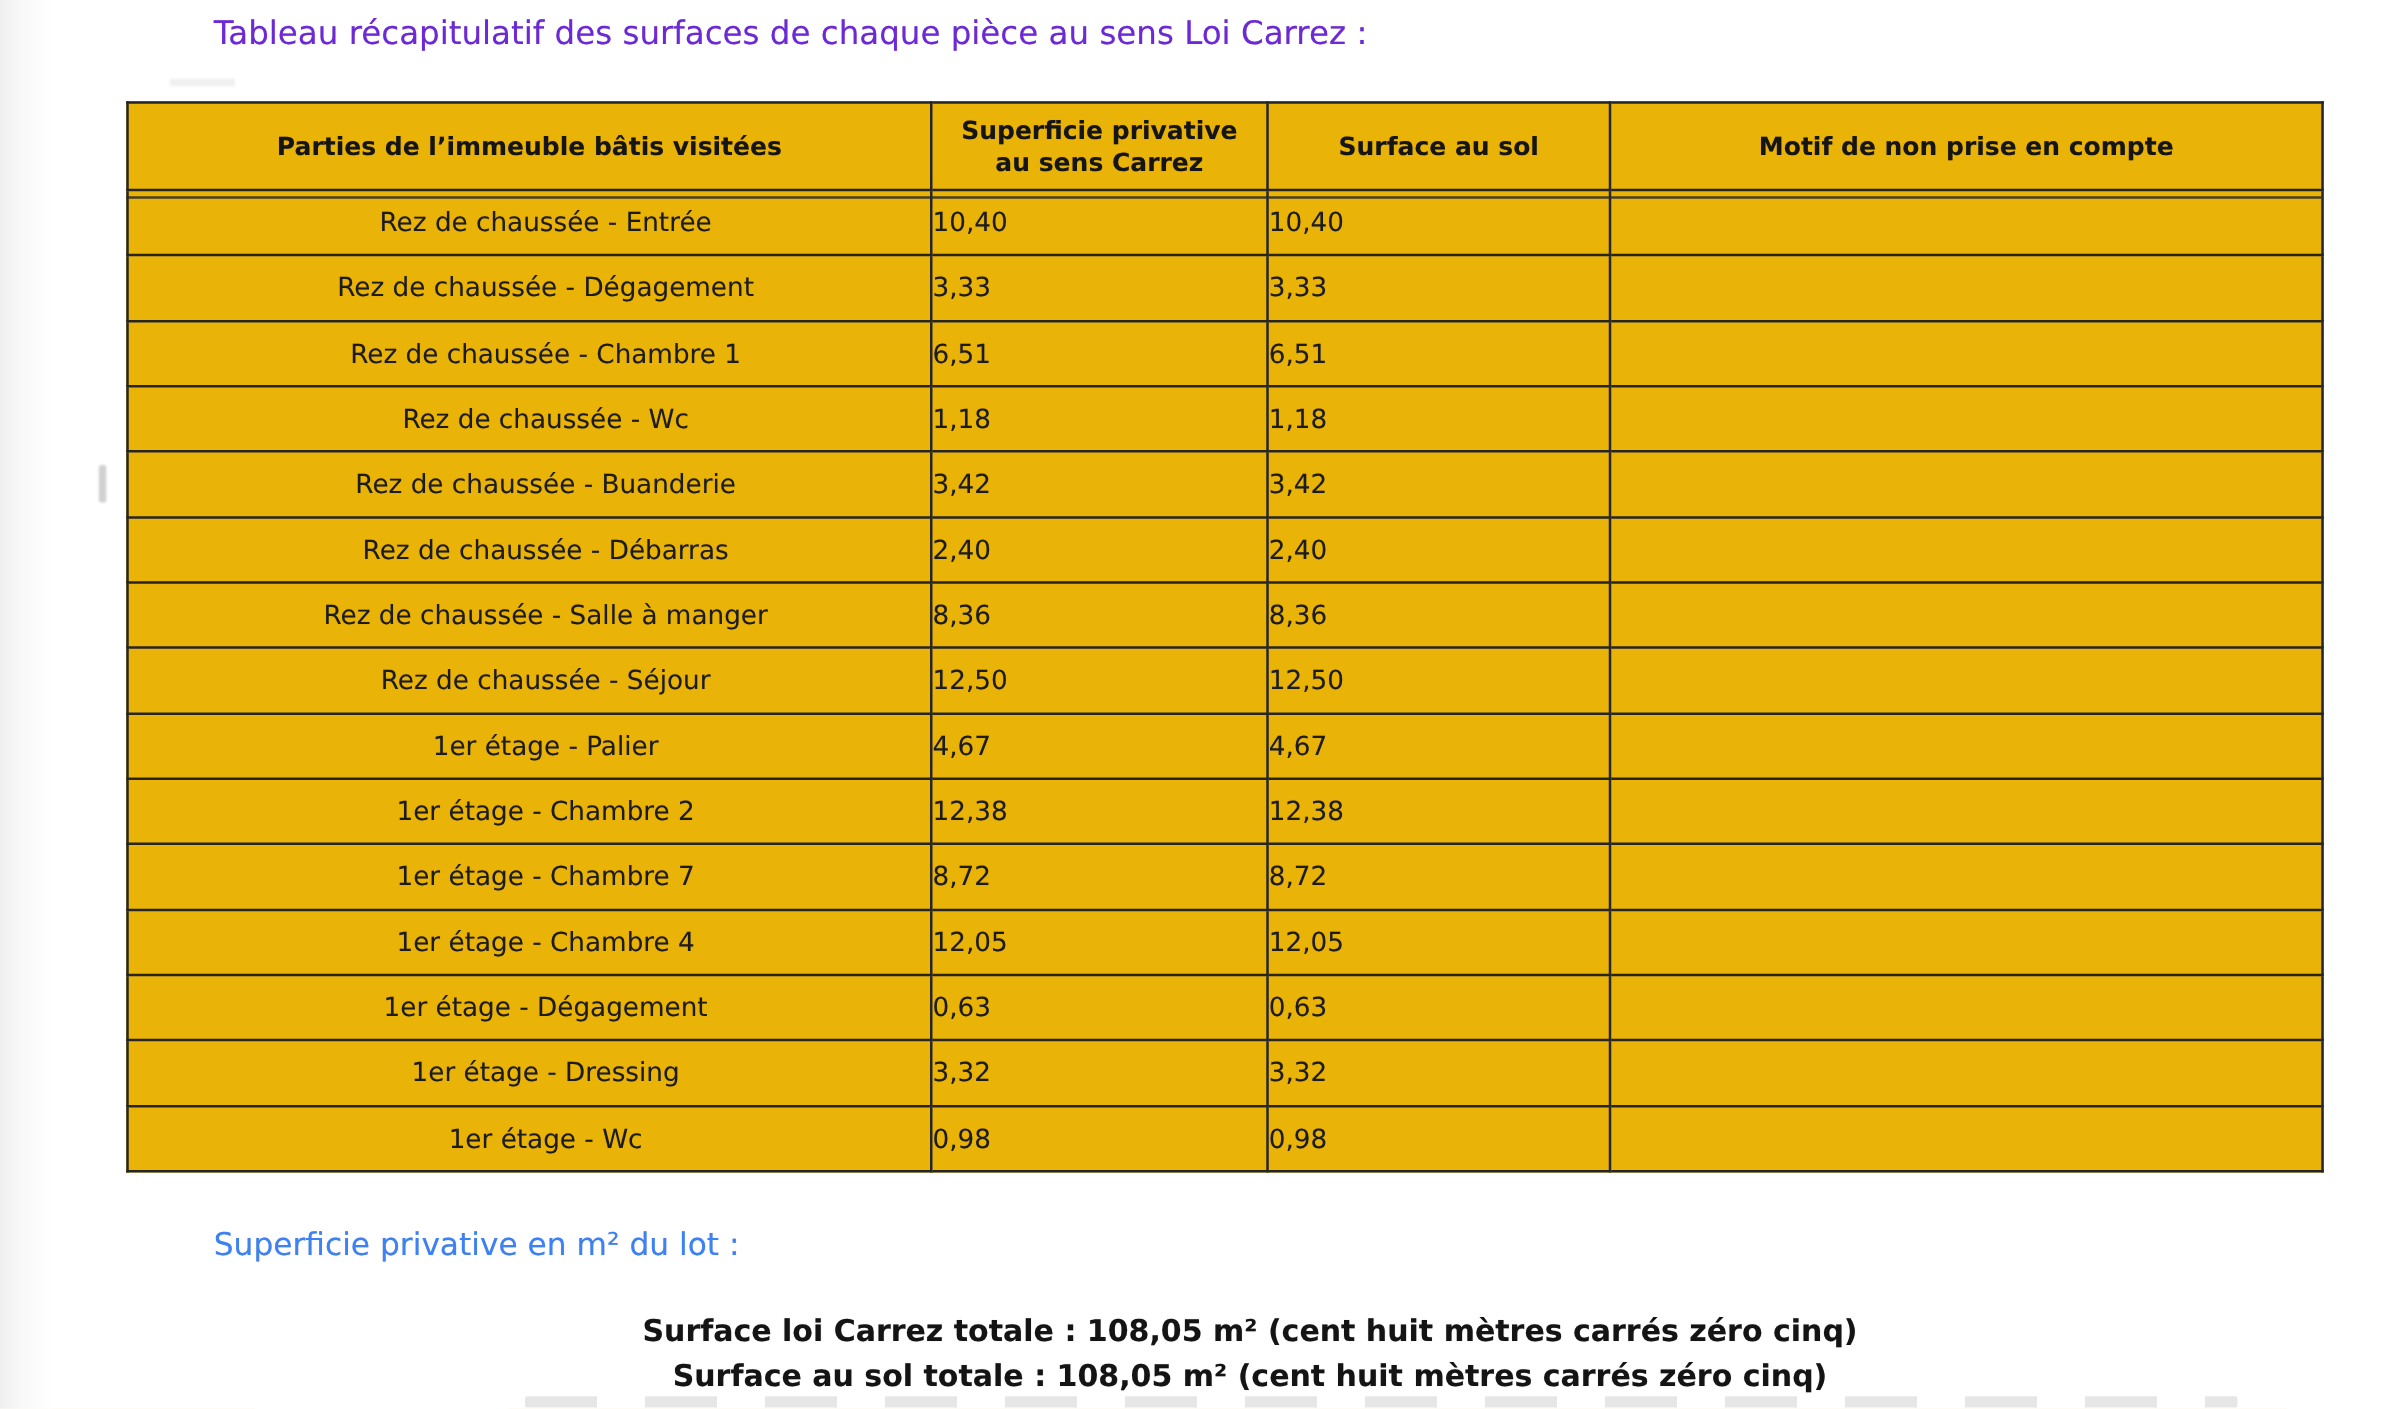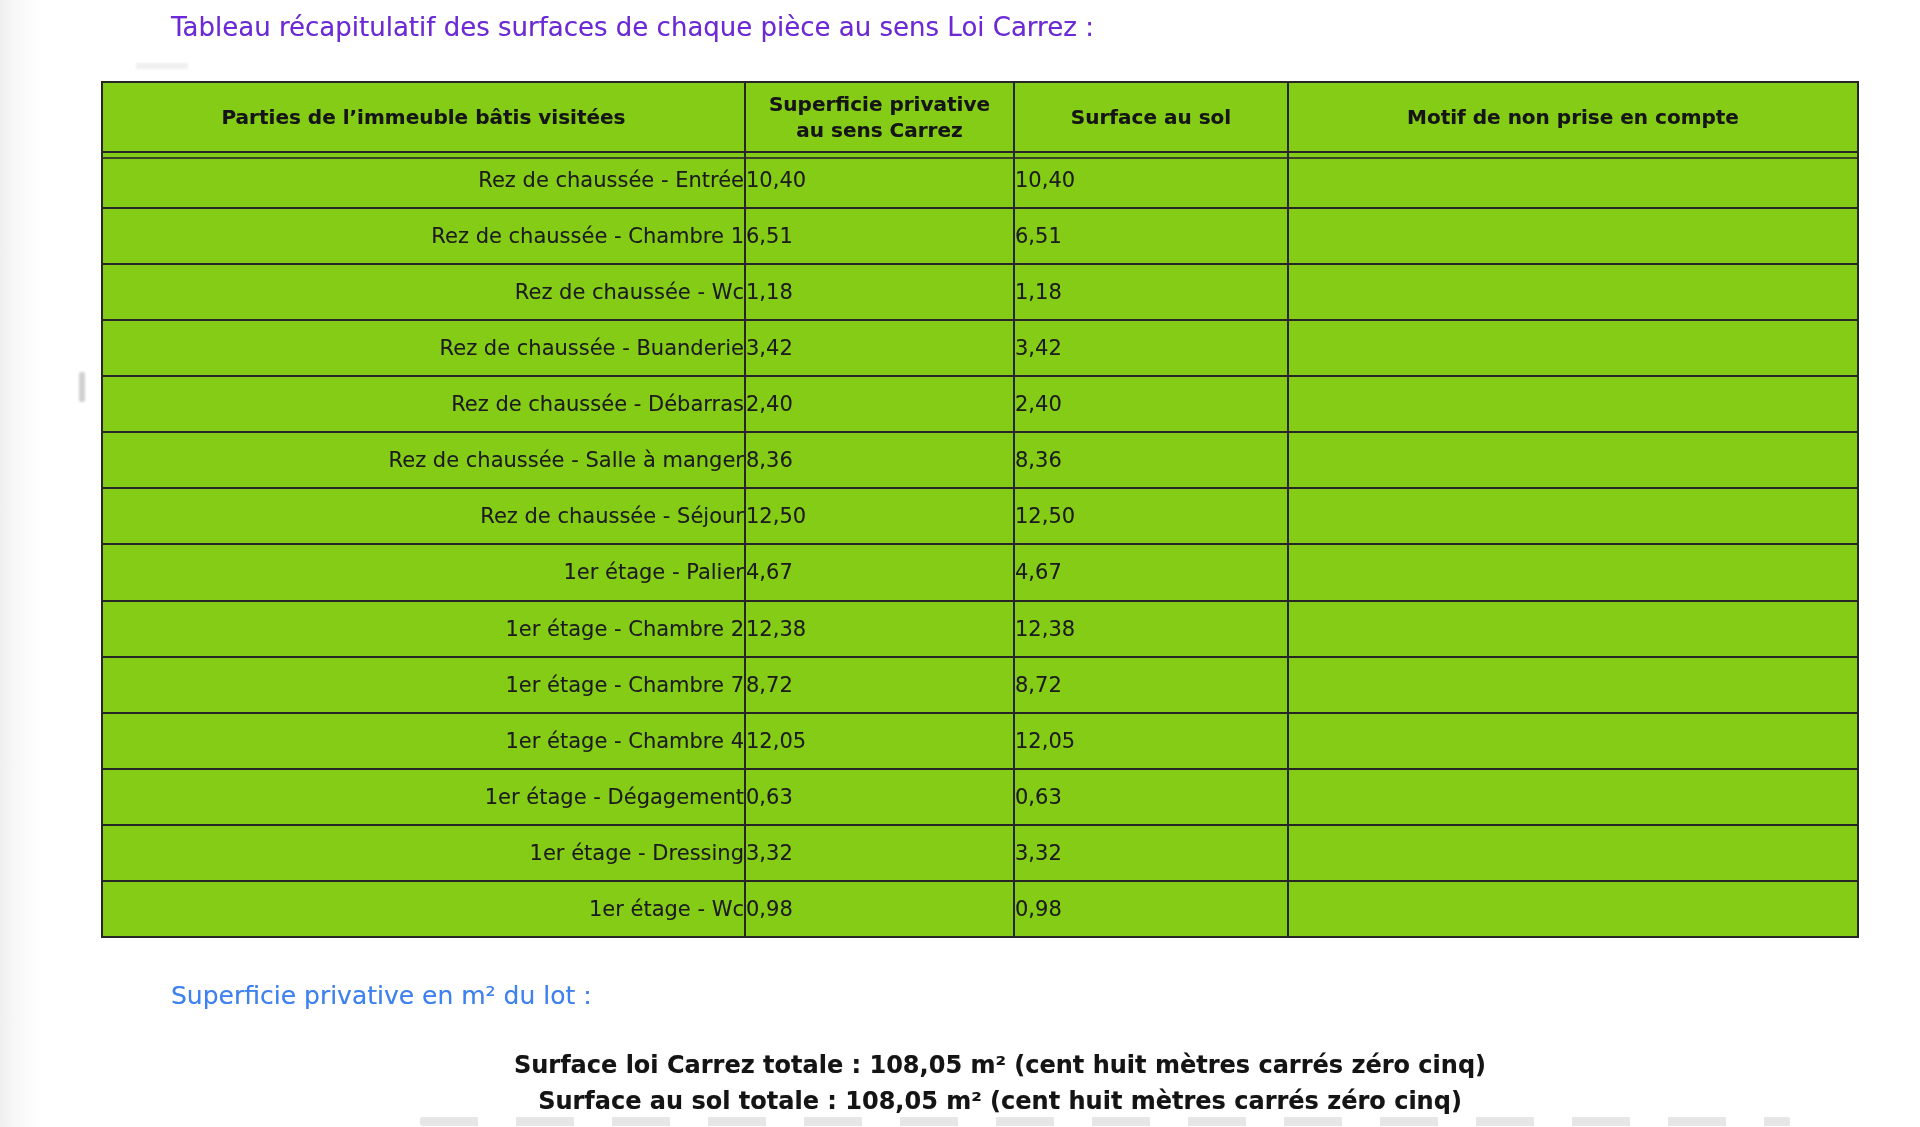--- a/index.html
+++ b/index.html
@@ -37,21 +37,21 @@
     left: 101px;
     top: 81px;
     width: 1756px;
     height: 857px;
   }
   table.carrez {
     width: 100%;
     height: 100%;
     border-collapse: collapse;
     table-layout: fixed;
-    background: #84cc16;
+    background: #eab308;
   }
   table.carrez th, table.carrez td {
     border: 2px solid #262626;
     padding: 0;
     overflow: hidden;
   }
   table.carrez col.c-room  { width: 643px; }
   table.carrez col.c-carrez{ width: 269px; }
   table.carrez col.c-sol   { width: 274px; }
   table.carrez col.c-motif { width: 570px; }
@@ -66,21 +66,21 @@
     color: #151515;
     text-shadow: 0 0 0.6px rgba(40,40,40,0.35);
   }
   table.carrez tbody tr { height: 46.3px; }
   table.carrez tbody td {
     font-size: 21px;
     vertical-align: middle;
     color: #1c1c1c;
     text-shadow: 0 0 0.6px rgba(40,40,40,0.3);
   }
-  table.carrez tbody td.room { text-align: right; padding-left: 26px; }
+  table.carrez tbody td.room { text-align: center; padding-left: 26px; }
   table.carrez tbody td.num  { }
   table.carrez tbody td.motif{ text-align: left; }
   
   .header-divider-line {
     position: absolute;
     left: 0;
     top: 76px;
     width: 1756px;
     height: 2px;
     background: #2c2c2c;
@@ -172,20 +172,26 @@
       </tr>
     </thead>
     <tbody id="rows-body">
         <tr>
           <td class="room">Rez de chaussée - Entrée</td>
           <td class="num">10,40</td>
           <td class="num">10,40</td>
           <td class="motif"></td>
         </tr>
         <tr>
+          <td class="room">Rez de chaussée - Dégagement</td>
+          <td class="num">3,33</td>
+          <td class="num">3,33</td>
+          <td class="motif"></td>
+        </tr>
+        <tr>
           <td class="room">Rez de chaussée - Chambre 1</td>
           <td class="num">6,51</td>
           <td class="num">6,51</td>
           <td class="motif"></td>
         </tr>
         <tr>
           <td class="room">Rez de chaussée - Wc</td>
           <td class="num">1,18</td>
           <td class="num">1,18</td>
           <td class="motif"></td>

